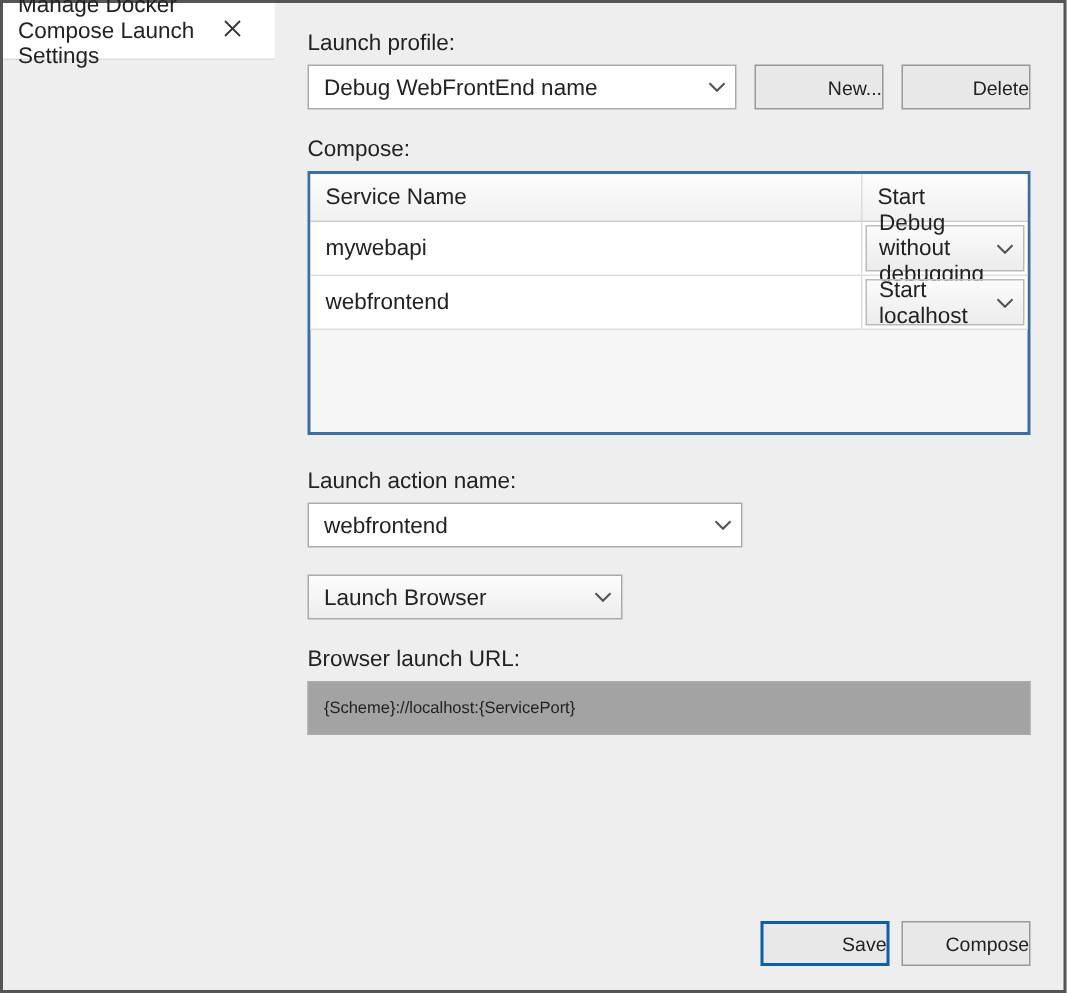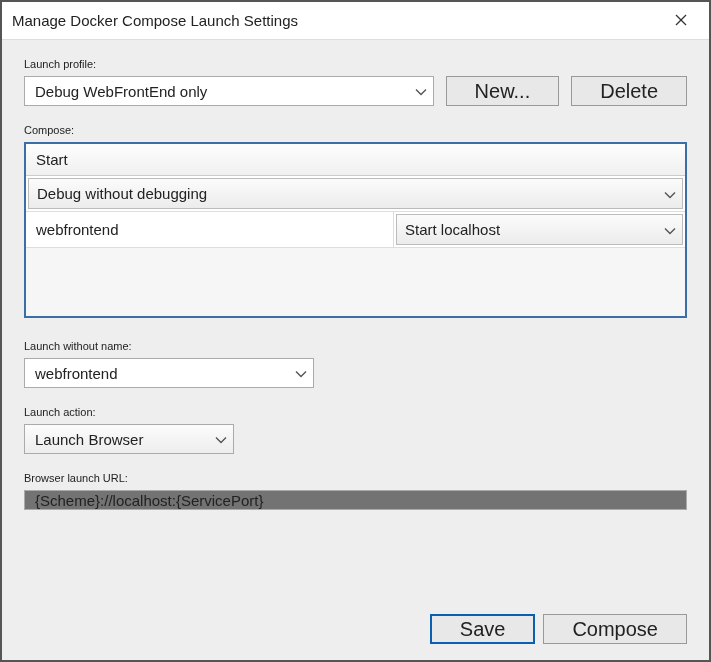--- a/index.html
+++ b/index.html
@@ -14,21 +14,21 @@
       height: 662px;
       overflow: hidden;
     }
     .window {
       width: 711px;
       height: 662px;
       border: 2px solid #555;
       background: #eeeeee;
       position: relative;
       display: flex;
-      flex-direction: column;
+      flex-direction: row;
     }
     .titlebar {
       height: 38px;
       background: #fff;
       border-bottom: 1px solid #ddd;
       display: flex;
       align-items: center;
       padding: 0 10px;
       position: relative;
     }
@@ -49,21 +49,21 @@
       color: #333;
       cursor: pointer;
     }
     .content {
       flex: 1;
       padding: 18px 22px 16px 22px;
       display: flex;
       flex-direction: column;
     }
     .label {
-      font-size: 11px;
+      font-size: 15px;
       color: #222;
       margin-bottom: 6px;
     }
     .row {
       display: flex;
       gap: 12px;
       align-items: stretch;
       margin-bottom: 18px;
     }
     .combo {
@@ -83,26 +83,26 @@
       right: 6px;
       top: 50%;
       transform: translateY(-50%);
       pointer-events: none;
     }
     .btn {
       background: #e8e8e8;
       border: 1px solid #999;
       height: 30px;
       min-width: 86px;
-      padding: 0 28px;
-      font-size: 20px;
-      color: #222;
-      display: flex;
-      align-items: center;
-      justify-content: center;
+      padding: 0 0;
+      font-size: 13px;
+      color: #222;
+      display: flex;
+      align-items: center;
+      justify-content: flex-end;
       cursor: pointer;
     }
     .btn.primary {
       border: 2px solid #0a5fb0;
     }
     .profile-combo {
       flex: 1;
     }
     .services-table {
       border: 2px solid #3a6ea5;
@@ -173,25 +173,25 @@
       width: 290px;
     }
     .launch-action-combo {
       width: 210px;
     }
     .launch-action-combo {
       background: linear-gradient(#fcfcfc, #ededed);
     }
     .text-input {
       width: 100%;
-      height: 20px;
-      background: #737373;
+      height: 36px;
+      background: #a3a3a3;
       border: 1px solid #aaa;
       padding: 0 10px;
-      font-size: 15px;
+      font-size: 11px;
       color: #222;
       display: flex;
       align-items: center;
     }
     .footer {
       margin-top: auto;
       display: flex;
       justify-content: flex-end;
       gap: 8px;
       padding-top: 16px;
@@ -215,41 +215,43 @@
           </svg>
       </span>
     </div>
   </div>
 
   <div class="content">
 
     <div class="label">Launch profile:</div>
     <div class="row">
       <div class="combo profile-combo">
-        <span>Debug WebFrontEnd only</span>
+        <span>Debug WebFrontEnd name</span>
         <span class="chev">
           <svg class="chev-svg" viewBox="0 0 12 8">
               <polyline points="1,1 6,6 11,1" fill="none" stroke="#555" stroke-width="1.4"></polyline>
             </svg>
         </span>
       </div>
       <div class="btn">
         <span>New...</span>
       </div>
       <div class="btn">
         <span>Delete</span>
       </div>
     </div>
 
     <div class="label">Compose:</div>
     <div class="services-table">
       <div class="thead">
+        <div class="th col-name">Service Name</div>
         <div class="th col-action">Start</div>
       </div>
       <div class="trow">
+        <div class="td col-name">mywebapi</div>
         <div class="td col-action">
           <div class="action-combo">
             <span>Debug without debugging</span>
             <span class="chev">
               <svg class="chev-svg" viewBox="0 0 12 8">
                   <polyline points="1,1 6,6 11,1" fill="none" stroke="#555" stroke-width="1.4"></polyline>
                 </svg>
             </span>
           </div>
         </div>
@@ -263,33 +265,32 @@
               <svg class="chev-svg" viewBox="0 0 12 8">
                   <polyline points="1,1 6,6 11,1" fill="none" stroke="#555" stroke-width="1.4"></polyline>
                 </svg>
             </span>
           </div>
         </div>
       </div>
     </div>
 
     <div class="field-group">
-      <div class="label">Launch without name:</div>
+      <div class="label">Launch action name:</div>
       <div class="combo launch-service-combo">
         <span>webfrontend</span>
         <span class="chev">
           <svg class="chev-svg" viewBox="0 0 12 8">
               <polyline points="1,1 6,6 11,1" fill="none" stroke="#555" stroke-width="1.4"></polyline>
             </svg>
         </span>
       </div>
     </div>
 
     <div class="field-group">
-      <div class="label">Launch action:</div>
       <div class="combo launch-action-combo">
         <span>Launch Browser</span>
         <span class="chev">
           <svg class="chev-svg" viewBox="0 0 12 8">
               <polyline points="1,1 6,6 11,1" fill="none" stroke="#555" stroke-width="1.4"></polyline>
             </svg>
         </span>
       </div>
     </div>
 

